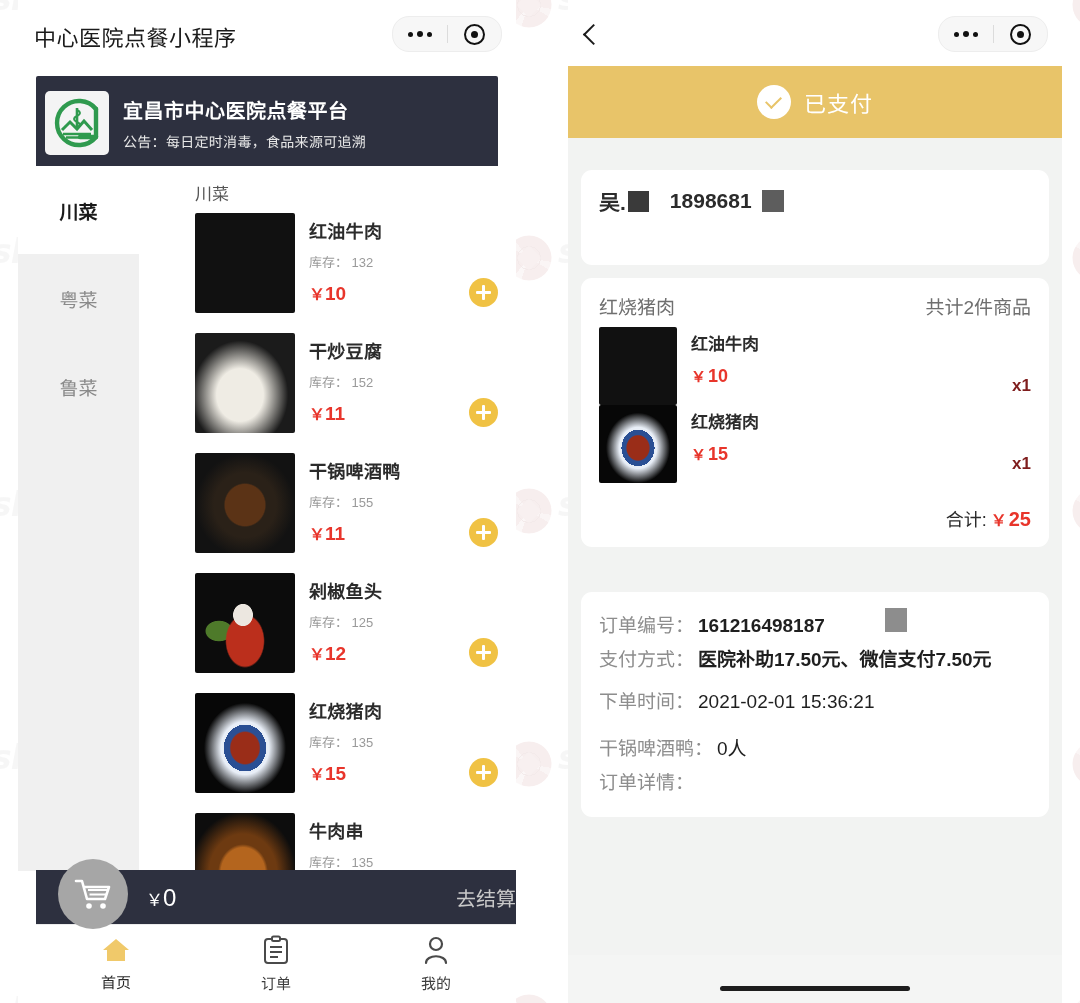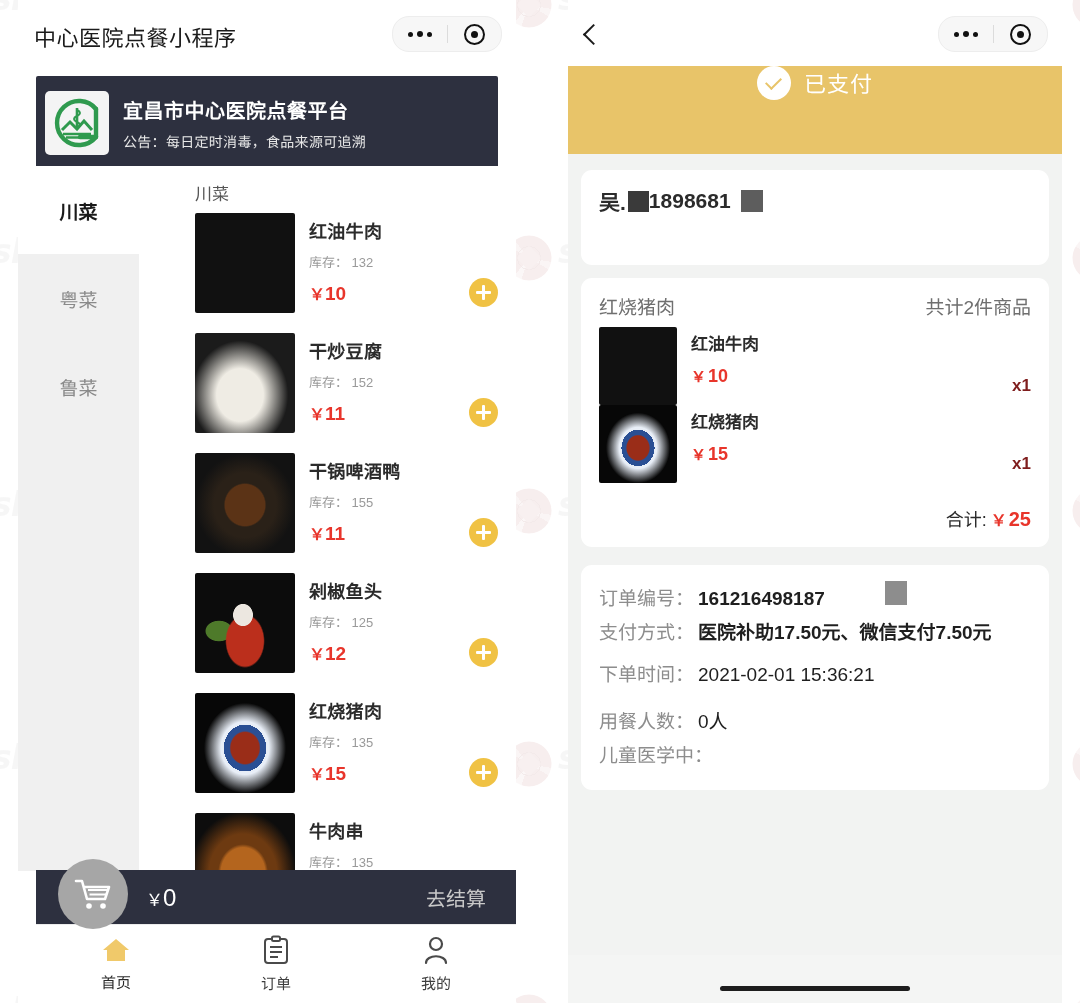--- a/index.html
+++ b/index.html
@@ -108,21 +108,21 @@
   .add-btn::before,.add-btn::after{content:"";position:absolute;background:#fff;border-radius:1px;}
   .add-btn::before{width:15px;height:2.4px;}
   .add-btn::after{width:2.4px;height:15px;}
 
   .cartbar{
     position:absolute;left:18px;bottom:78px;width:480px;height:55px;background:#2d303f;z-index:7;
     display:flex;align-items:center;
   }
   .cart-total{margin-left:110px;font-size:24px;color:#fff;font-weight:300;}
   .cart-total .y{font-size:17px;}
-  .cart-checkout{margin-left:auto;margin-right:30px;font-size:20px;color:#c9c9c9;}
+  .cart-checkout{margin-left:auto;font-size:20px;color:#c9c9c9;}
   .cart-circle{
     position:absolute;left:40px;bottom:74px;width:70px;height:70px;border-radius:50%;
     background:#a6a6a6;z-index:8;display:flex;align-items:center;justify-content:center;
   }
 
   .tabbar{
     position:absolute;left:18px;bottom:0;width:480px;height:78px;background:#fff;z-index:7;
     display:flex;border-top:1px solid #ececec;
   }
   .tab{flex:1;display:flex;flex-direction:column;align-items:center;justify-content:center;gap:3px;}
@@ -134,57 +134,57 @@
     position:absolute;left:568px;top:0;width:494px;height:1003px;background:#f2f3f2;z-index:10;overflow:hidden;
   }
   .wx-bar-r{position:absolute;left:0;top:0;width:100%;height:66px;background:#fff;z-index:3;}
   .back-arrow{
     position:absolute;left:18px;top:27px;width:13px;height:13px;
     border-left:2.6px solid #1b1b1b;border-bottom:2.6px solid #1b1b1b;transform:rotate(45deg);
   }
   .wx-title-r{position:absolute;left:52px;top:20px;font-size:22px;color:#1b1b1b;font-weight:500;margin-top:39px;}
 
   .paid-banner{
-    position:absolute;left:0;top:66px;width:100%;height:88px;background:#e8c469;z-index:3;
-    display:flex;justify-content:center;gap:13px;
+    position:absolute;left:0;top:66px;width:100%;height:72px;background:#e8c469;z-index:3;
+    display:flex;align-items:center;justify-content:center;gap:13px;
   }
   .paid-check{
     width:34px;height:34px;border-radius:50%;background:#fff;display:flex;align-items:center;justify-content:center;
   }
   .paid-check::after{
     content:"";width:13px;height:7px;border-left:2.6px solid #e8c469;border-bottom:2.6px solid #e8c469;
     transform:rotate(-45deg);margin-top:-3px;
   }
   .paid-text{font-size:22px;color:#ffffff;letter-spacing:1px;}
 
   .card{
     position:absolute;left:13px;width:468px;background:#fff;border-radius:11px;z-index:3;
   }
   .card-cust{top:170px;height:95px;padding:16px 0 0 18px;box-sizing:border-box;}
   .cust-line{display:flex;align-items:center;font-size:21px;color:#2b2b2b;margin-bottom:11px;}
   .cust-name{font-weight:bold;}
-  .cust-phone{font-weight:bold;margin-left:0;}
+  .cust-phone{font-weight:bold;margin-left:21px;}
   .redact{display:inline-block;vertical-align:middle;}
 
   .card-items{top:278px;padding:14px 18px 16px 18px;box-sizing:border-box;}
   .items-head{display:flex;align-items:baseline;justify-content:space-between;margin-bottom:8px;}
   .items-head-l{font-size:19px;color:#6f6f6f;}
   .items-head-r{font-size:19px;color:#6f6f6f;}
   .oitem{display:flex;height:78px;margin-bottom:0;}
   .oitem-img{width:78px;height:78px;flex:none;border-radius:2px;overflow:hidden;background:#111;position:relative;}
   .oitem-body{margin-left:14px;flex:1;padding-top:3px;position:relative;}
   .oitem-name{font-size:17px;font-weight:bold;color:#2b2b2b;}
   .oitem-price{font-size:18px;font-weight:bold;color:#e8352b;margin-top:10px;}
   .oitem-price .y{font-size:15px;margin-right:2px;}
   .oitem-qty{position:absolute;right:0;bottom:9px;font-size:17px;font-weight:bold;color:#7f1d1d;}
   .items-sum{text-align:right;font-size:18px;color:#2b2b2b;margin-top:22px;}
   .items-sum b{color:#e8352b;font-size:20px;margin-left:4px;}
   .items-sum b .y{font-size:16px;margin-right:2px;}
 
-  .card-info{top:565px;padding:16px 18px 16px 18px;box-sizing:border-box;}
+  .card-info{top:592px;padding:16px 18px 16px 18px;box-sizing:border-box;}
   .inf-row{display:flex;align-items:baseline;font-size:19px;margin-bottom:7px;}
   .inf-k{color:#8d8d8d;flex:none;}
   .inf-v{color:#1f1f1f;margin-left:4px;font-weight:bold;}
   .inf-v.plain{font-weight:normal;margin-top:13px;}
 
   .home-ind{
     position:absolute;left:50%;transform:translateX(-50%);bottom:12px;width:190px;height:5px;
     border-radius:3px;background:#1d1d1d;z-index:6;
   }
   .bot-shade{position:absolute;left:0;bottom:0;width:100%;height:48px;background:#f4f5f4;z-index:2;}
@@ -531,24 +531,24 @@
         </div>
         <div class="inf-row">
           <span class="inf-k">支付方式：</span>
           <span class="inf-v">医院补助17.50元、微信支付7.50元</span>
         </div>
         <div class="inf-row">
           <span class="inf-k">下单时间：</span>
           <span class="inf-v plain">2021-02-01 15:36:21</span>
         </div>
         <div class="inf-row">
-          <span class="inf-k">用餐人数：</span>
+          <span class="inf-k">干锅啤酒鸭：</span>
           <span class="inf-v plain">0人</span>
         </div>
         <div class="inf-row">
-          <span class="inf-k">儿童医学中：</span>
+          <span class="inf-k">订单详情：</span>
           <span class="inf-v"></span>
         </div>
       </div>
 
     <div class="home-ind"></div>
   </div>
 </div>
 
 </body></html>

